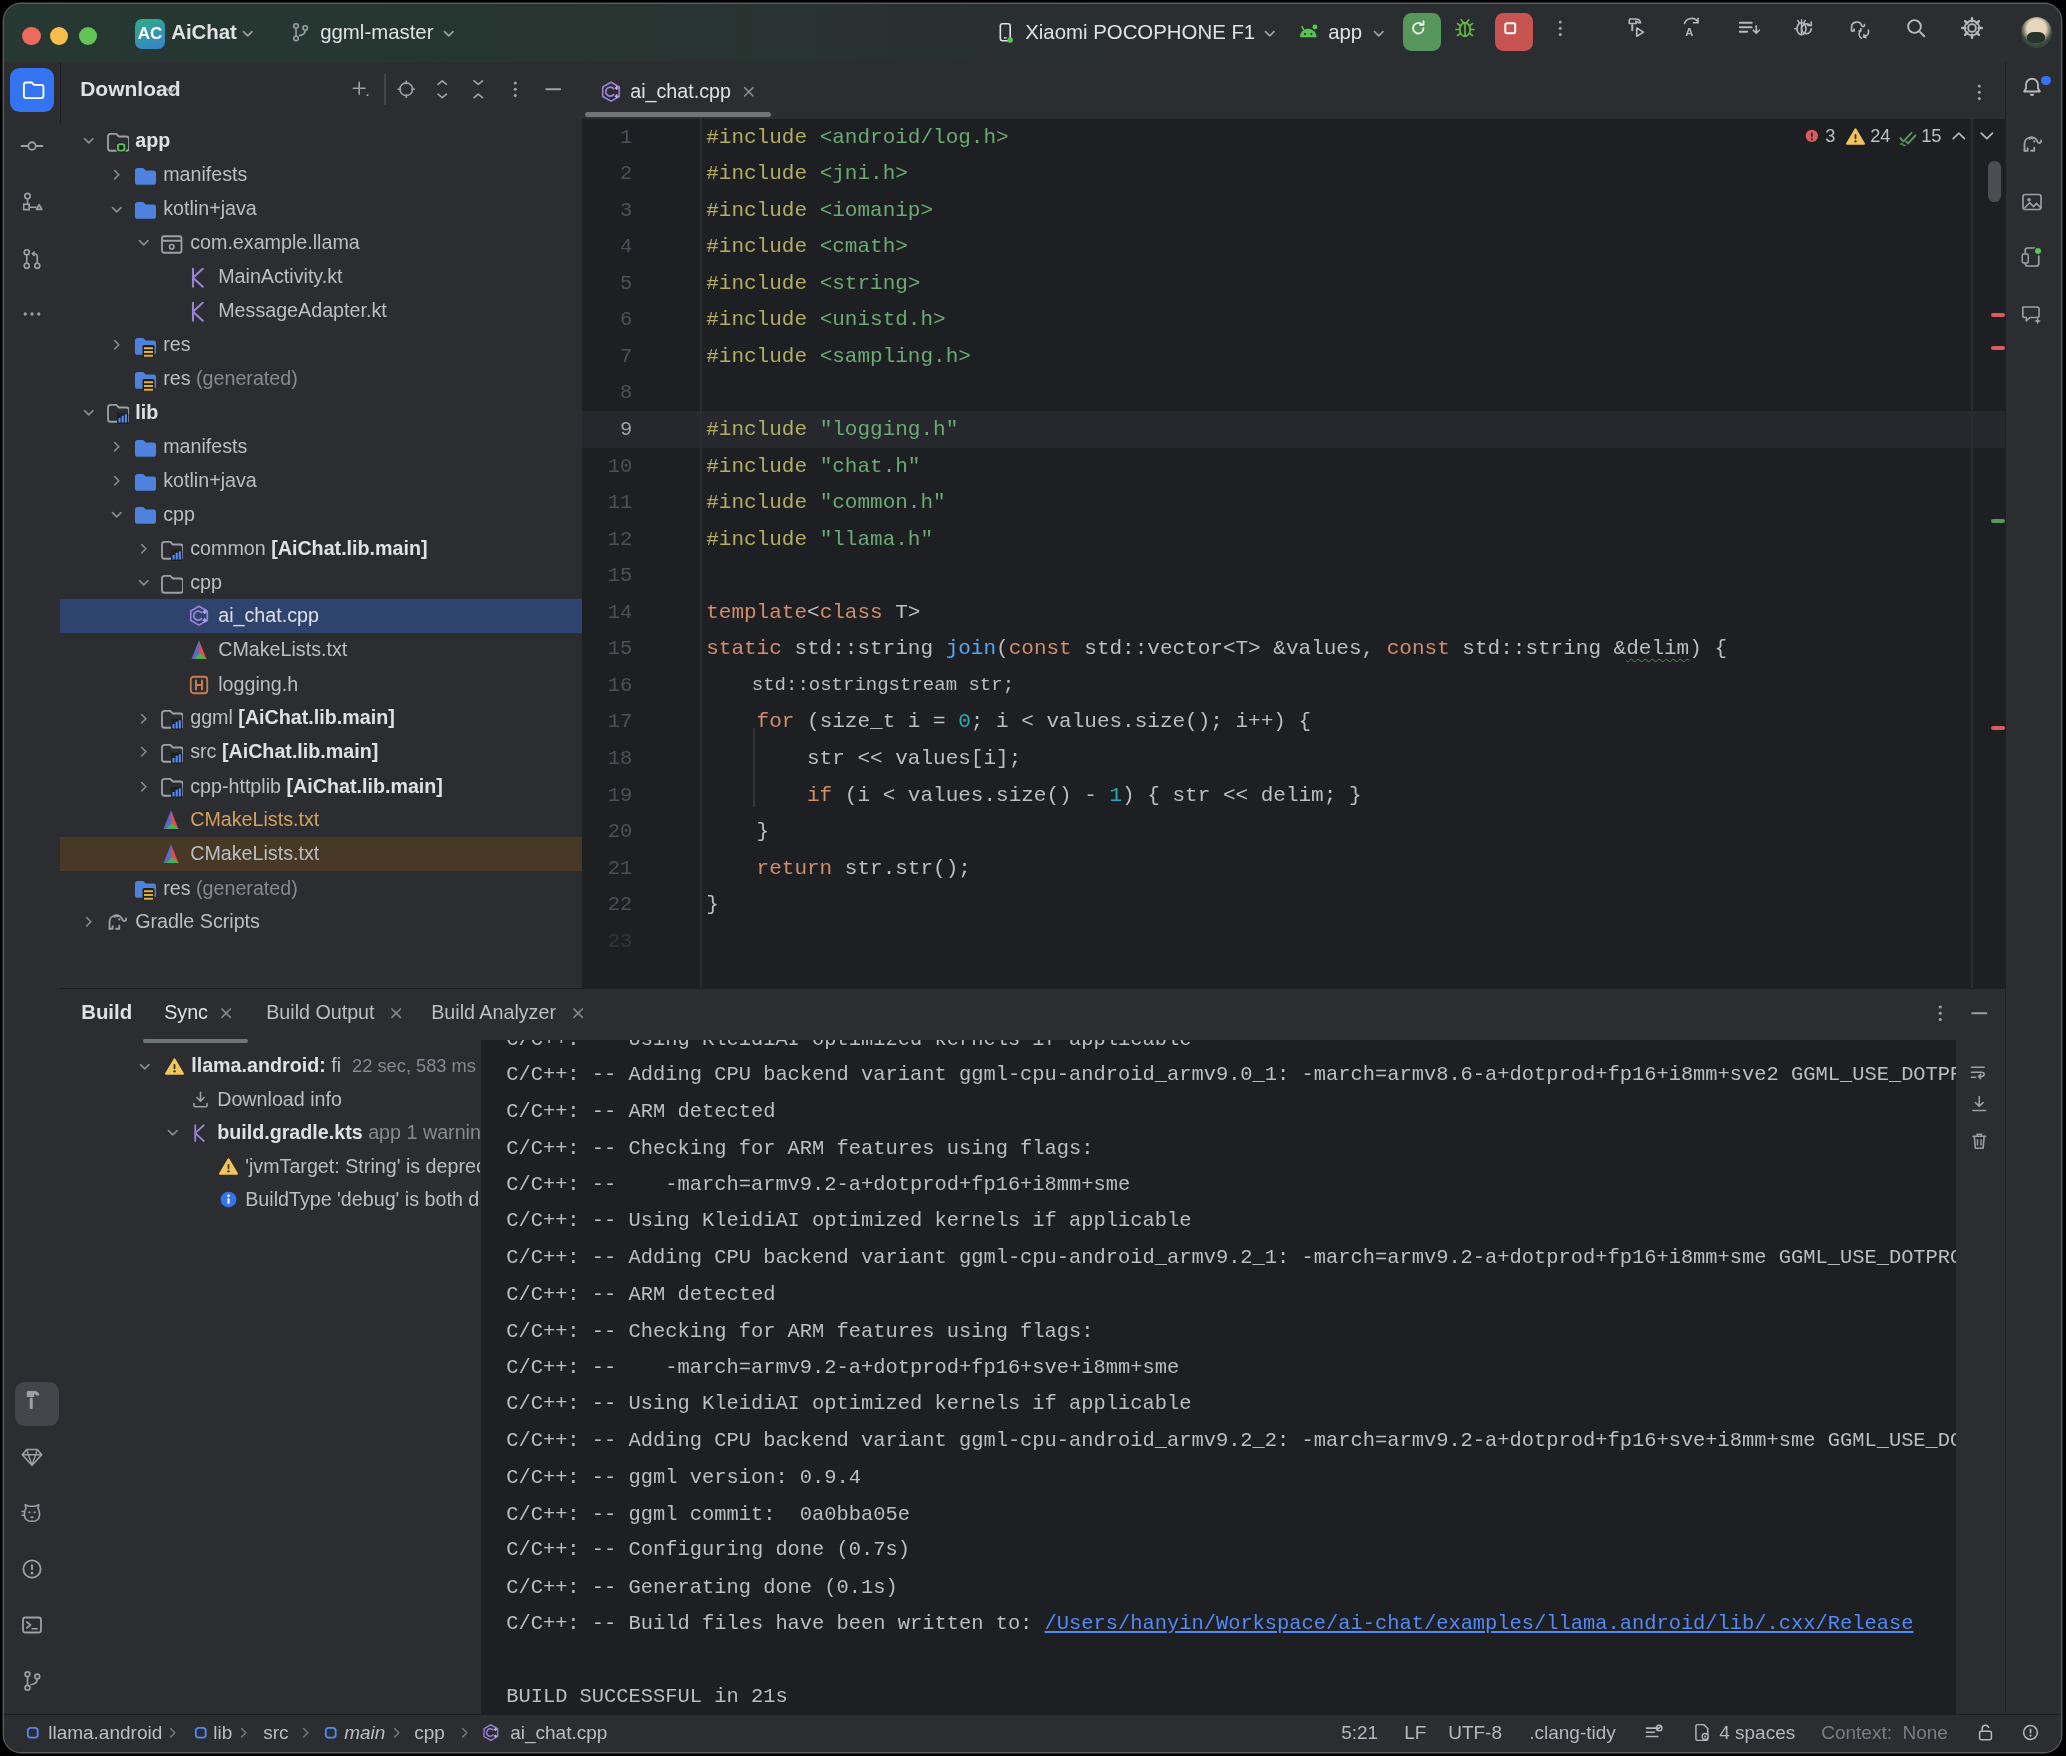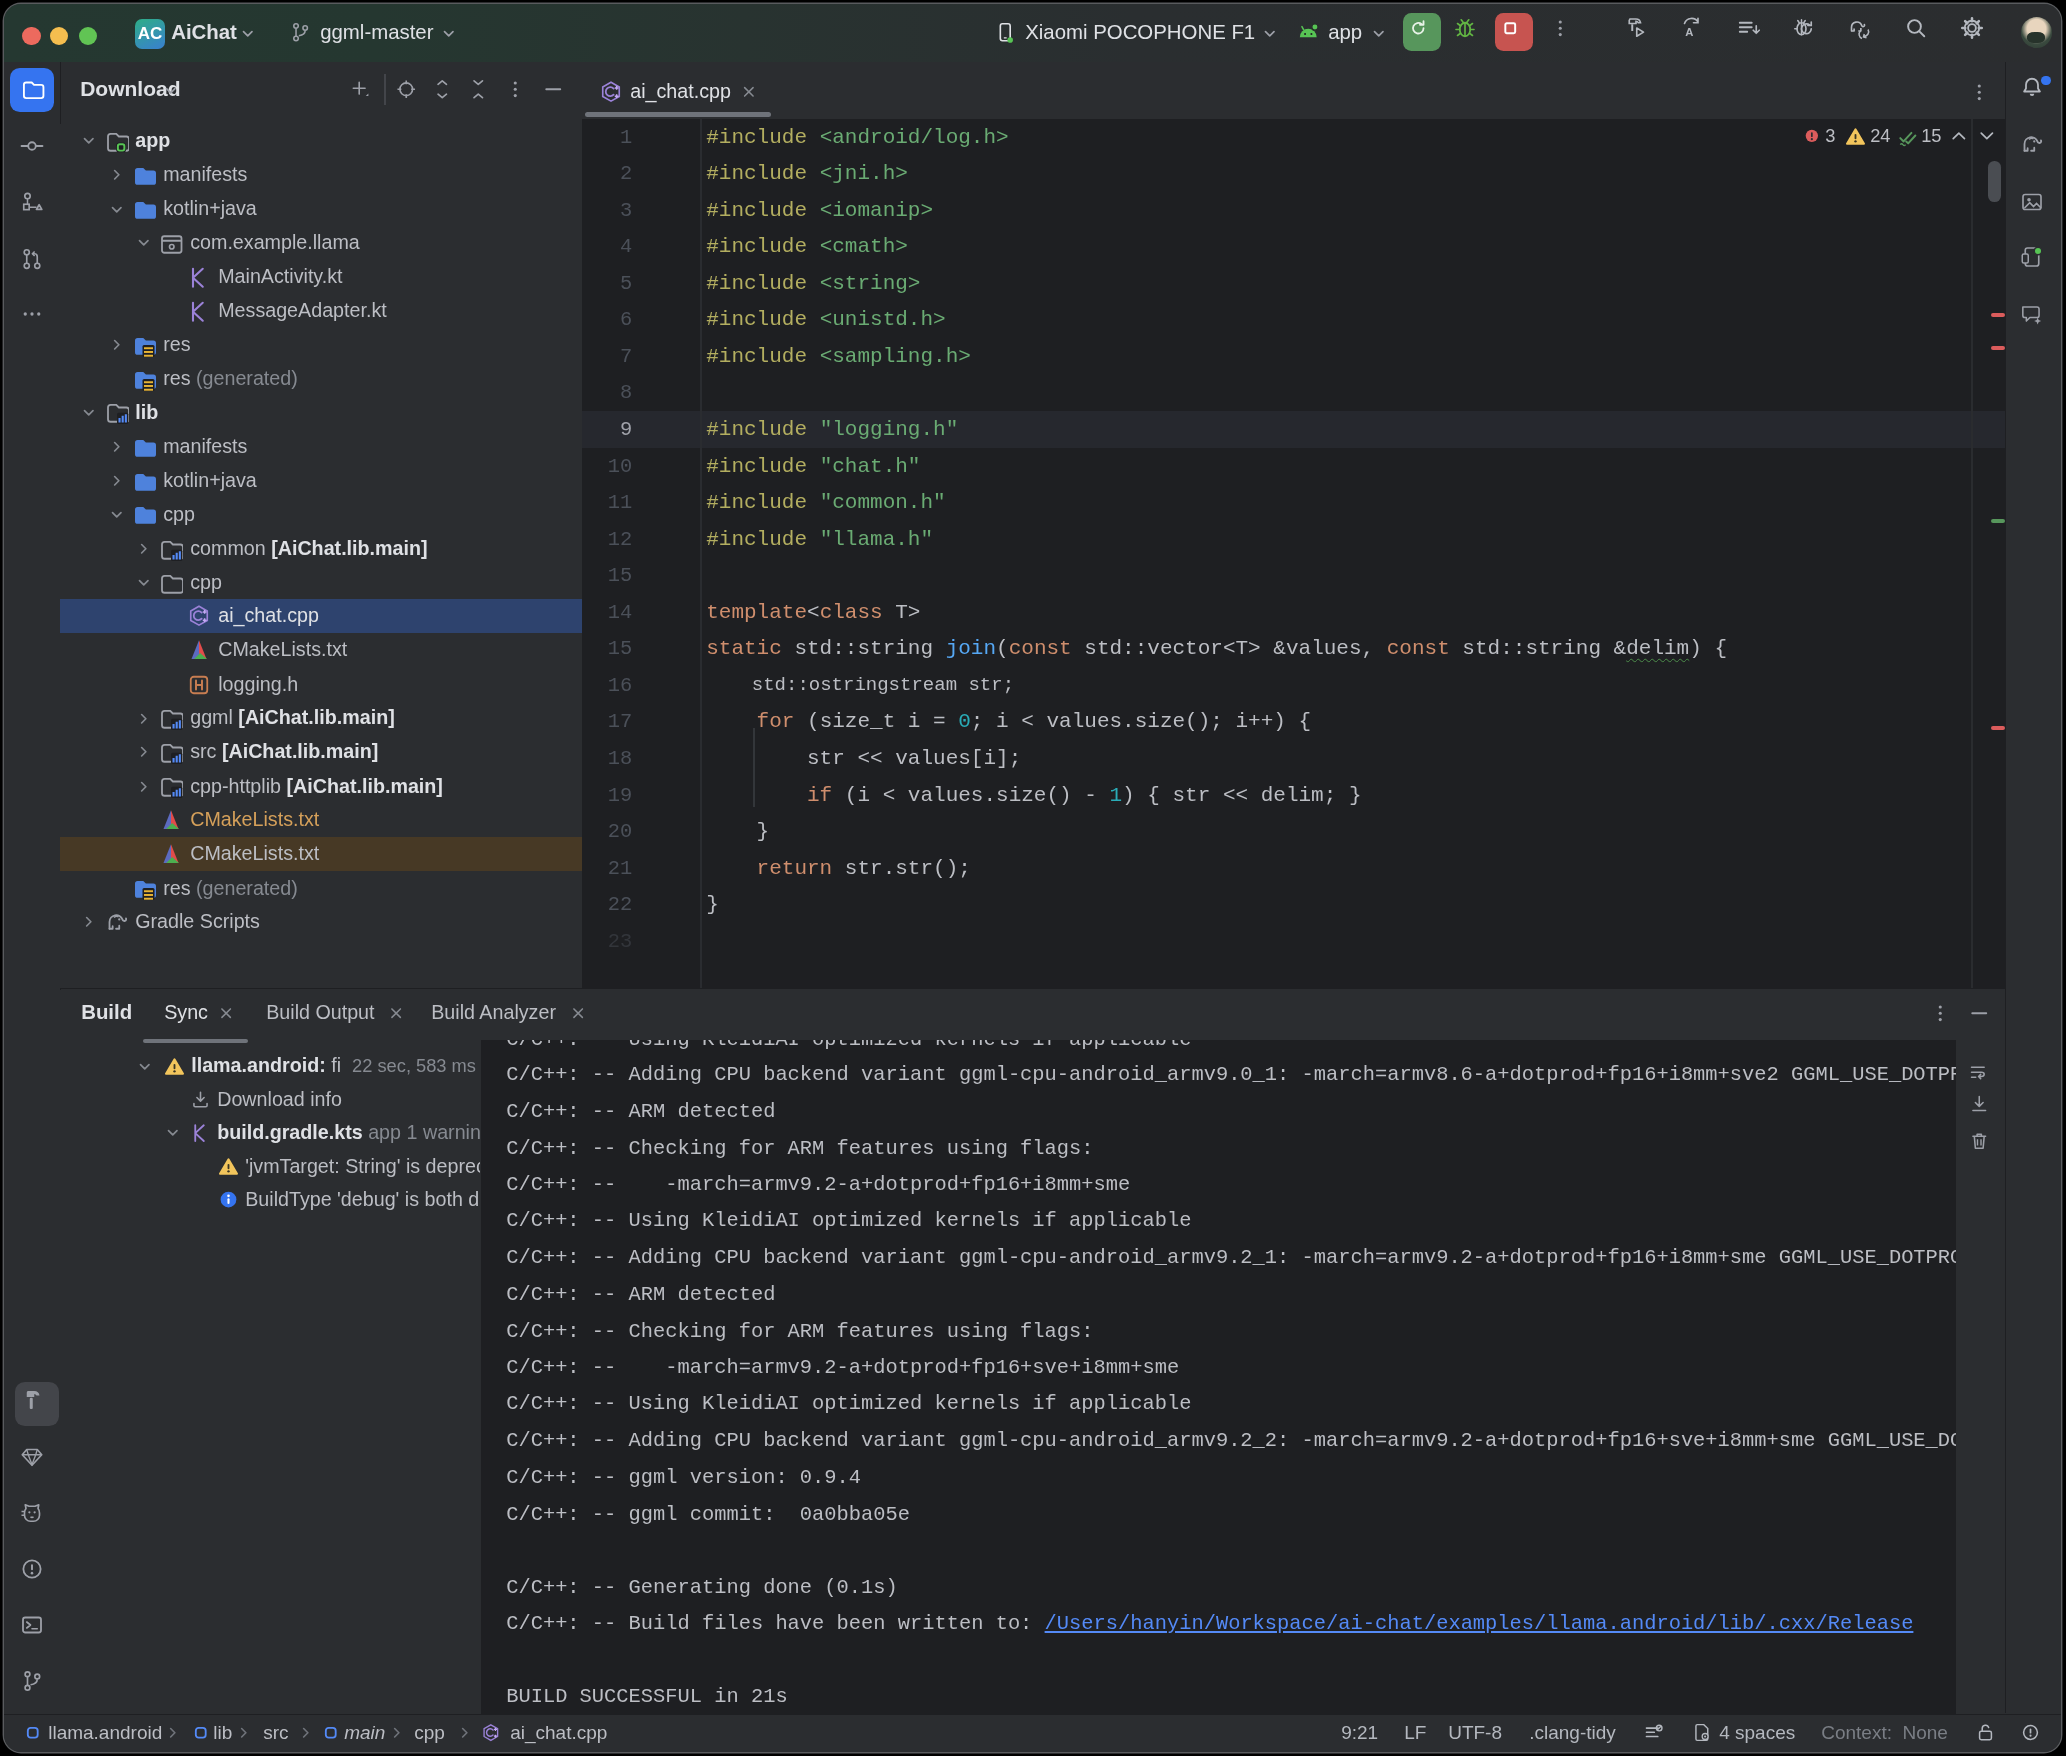--- a/index.html
+++ b/index.html
@@ -600,20 +600,21 @@
         <div class="f m" style="left:25px;top:126px;height:37px;font-size:20.4px;color:#BCBEC4;"><span style="white-space:pre">C/C++: --    -march=armv9.2-a+dotprod+fp16+i8mm+sme</span></div>
         <div class="f m" style="left:25px;top:162px;height:37px;font-size:20.4px;color:#BCBEC4;"><span style="white-space:pre">C/C++: -- Using KleidiAI optimized kernels if applicable</span></div>
         <div class="f m" style="left:25px;top:199px;height:37px;font-size:20.4px;color:#BCBEC4;"><span style="white-space:pre">C/C++: -- Adding CPU backend variant ggml-cpu-android_armv9.2_1: -march=armv9.2-a+dotprod+fp16+i8mm+sme GGML_USE_DOTPRO</span></div>
         <div class="f m" style="left:25px;top:236px;height:37px;font-size:20.4px;color:#BCBEC4;"><span style="white-space:pre">C/C++: -- ARM detected</span></div>
         <div class="f m" style="left:25px;top:273px;height:37px;font-size:20.4px;color:#BCBEC4;"><span style="white-space:pre">C/C++: -- Checking for ARM features using flags:</span></div>
         <div class="f m" style="left:25px;top:309px;height:37px;font-size:20.4px;color:#BCBEC4;"><span style="white-space:pre">C/C++: --    -march=armv9.2-a+dotprod+fp16+sve+i8mm+sme</span></div>
         <div class="f m" style="left:25px;top:345px;height:37px;font-size:20.4px;color:#BCBEC4;"><span style="white-space:pre">C/C++: -- Using KleidiAI optimized kernels if applicable</span></div>
         <div class="f m" style="left:25px;top:382px;height:37px;font-size:20.4px;color:#BCBEC4;"><span style="white-space:pre">C/C++: -- Adding CPU backend variant ggml-cpu-android_armv9.2_2: -march=armv9.2-a+dotprod+fp16+sve+i8mm+sme GGML_USE_DO</span></div>
         <div class="f m" style="left:25px;top:419px;height:37px;font-size:20.4px;color:#BCBEC4;"><span style="white-space:pre">C/C++: -- ggml version: 0.9.4</span></div>
         <div class="f m" style="left:25px;top:456px;height:37px;font-size:20.4px;color:#BCBEC4;"><span style="white-space:pre">C/C++: -- ggml commit:  0a0bba05e</span></div>
+        <div class="f m" style="left:25px;top:491px;height:37px;font-size:20.4px;color:#BCBEC4;"><span style="white-space:pre">C/C++: -- Configuring done (0.7s)</span></div>
         <div class="f m" style="left:25px;top:529px;height:37px;font-size:20.4px;color:#BCBEC4;"><span style="white-space:pre">C/C++: -- Generating done (0.1s)</span></div>
         <div class="f m" style="left:25px;top:565px;height:37px;font-size:20.4px;color:#BCBEC4;"><span style="white-space:pre">C/C++: -- Build files have been written to: <span style="color:#548AF7;text-decoration:underline;">/Users/hanyin/Workspace/ai-chat/examples/llama.android/lib/.cxx/Release</span></span></div>
         <div class="f m" style="left:25px;top:638px;height:37px;font-size:20.4px;color:#BCBEC4;"><span style="white-space:pre">BUILD SUCCESSFUL in 21s</span></div>
       </div>
 <svg class="a" style="left:1964px;top:1057px" width="22.5" height="22.5" viewBox="0 0 32 32">
         <path d="M5 9h18M5 16h14q4 0 4 3t-4 3h-3M18 19l-3 3 3 3M5 23h6" fill="none" stroke="#9DA0A8" stroke-width="2.2" stroke-linecap="round" stroke-linejoin="round"></path>
       </svg>
 <svg class="a" style="left:1964px;top:1089px" width="22.5" height="22.5" viewBox="0 0 32 32">
         <path d="M16 5v14M10.5 13.5L16 19l5.5-5.5M7 25h18" fill="none" stroke="#9DA0A8" stroke-width="2.2" stroke-linecap="round" stroke-linejoin="round"></path>
       </svg>
@@ -650,21 +651,21 @@
 <div class="f " style="left:410px;top:1712px;height:34px;font-size:19px;color:#BCBEC4;"><span style="white-space:pre">cpp</span></div>
 <svg class="a" style="left:453px;top:1721px" width="15.5" height="15.5" viewBox="0 0 22 22">
         <path d="M8 5l6 6-6 6" fill="none" stroke="#6F737A" stroke-width="2.4" stroke-linecap="round" stroke-linejoin="round"></path>
       </svg>
 <svg class="a" style="left:477px;top:1719px" width="19.7" height="19.7" viewBox="0 0 32 32">
         <path d="M16 3l11 6.3v12.6L16 28.2 5 21.9V9.3z" fill="none" stroke="#9B82D8" stroke-width="2.2"></path>
         <path d="M19.5 11.5a6 6 0 1 0 0 8" fill="none" stroke="#9B82D8" stroke-width="2.4" stroke-linecap="round"></path>
         <path d="M23.5 8v5M21 10.5h5M23.5 19v5M21 21.5h5" stroke="#C3A9F3" stroke-width="2"></path>
       </svg>
 <div class="f " style="left:506px;top:1712px;height:34px;font-size:19px;color:#BCBEC4;"><span style="white-space:pre">ai_chat.cpp</span></div>
-<div class="f " style="left:1337px;top:1712px;height:34px;font-size:19px;color:#B4B8BF;"><span style="white-space:pre">9:21</span></div>
+<div class="f " style="left:1337px;top:1712px;height:34px;font-size:19px;color:#B4B8BF;"><span style="white-space:pre">5:21</span></div>
 <div class="f " style="left:1400px;top:1712px;height:34px;font-size:19px;color:#B4B8BF;"><span style="white-space:pre">LF</span></div>
 <div class="f " style="left:1444px;top:1712px;height:34px;font-size:19px;color:#B4B8BF;"><span style="white-space:pre">UTF-8</span></div>
 <div class="f " style="left:1525px;top:1712px;height:34px;font-size:19px;color:#B4B8BF;"><span style="white-space:pre">.clang-tidy</span></div>
 <svg class="a" style="left:1639px;top:1717px" width="22.5" height="22.5" viewBox="0 0 32 32">
         <path d="M5 10h16M5 16h11M5 22h16" stroke="#B4B8BF" stroke-width="2.4" stroke-linecap="round"></path>
         <circle cx="23" cy="10" r="4" fill="none" stroke="#B4B8BF" stroke-width="2"></circle>
         <path d="M20.4 12.6l5.2-5.2" stroke="#B4B8BF" stroke-width="2"></path>
       </svg>
 <svg class="a" style="left:1688px;top:1718px" width="21" height="21" viewBox="0 0 32 32">
         <path d="M8 4h10l6 6v16q0 2-2 2H8q-2 0-2-2V6q0-2 2-2z" fill="none" stroke="#B4B8BF" stroke-width="2.2"></path>

